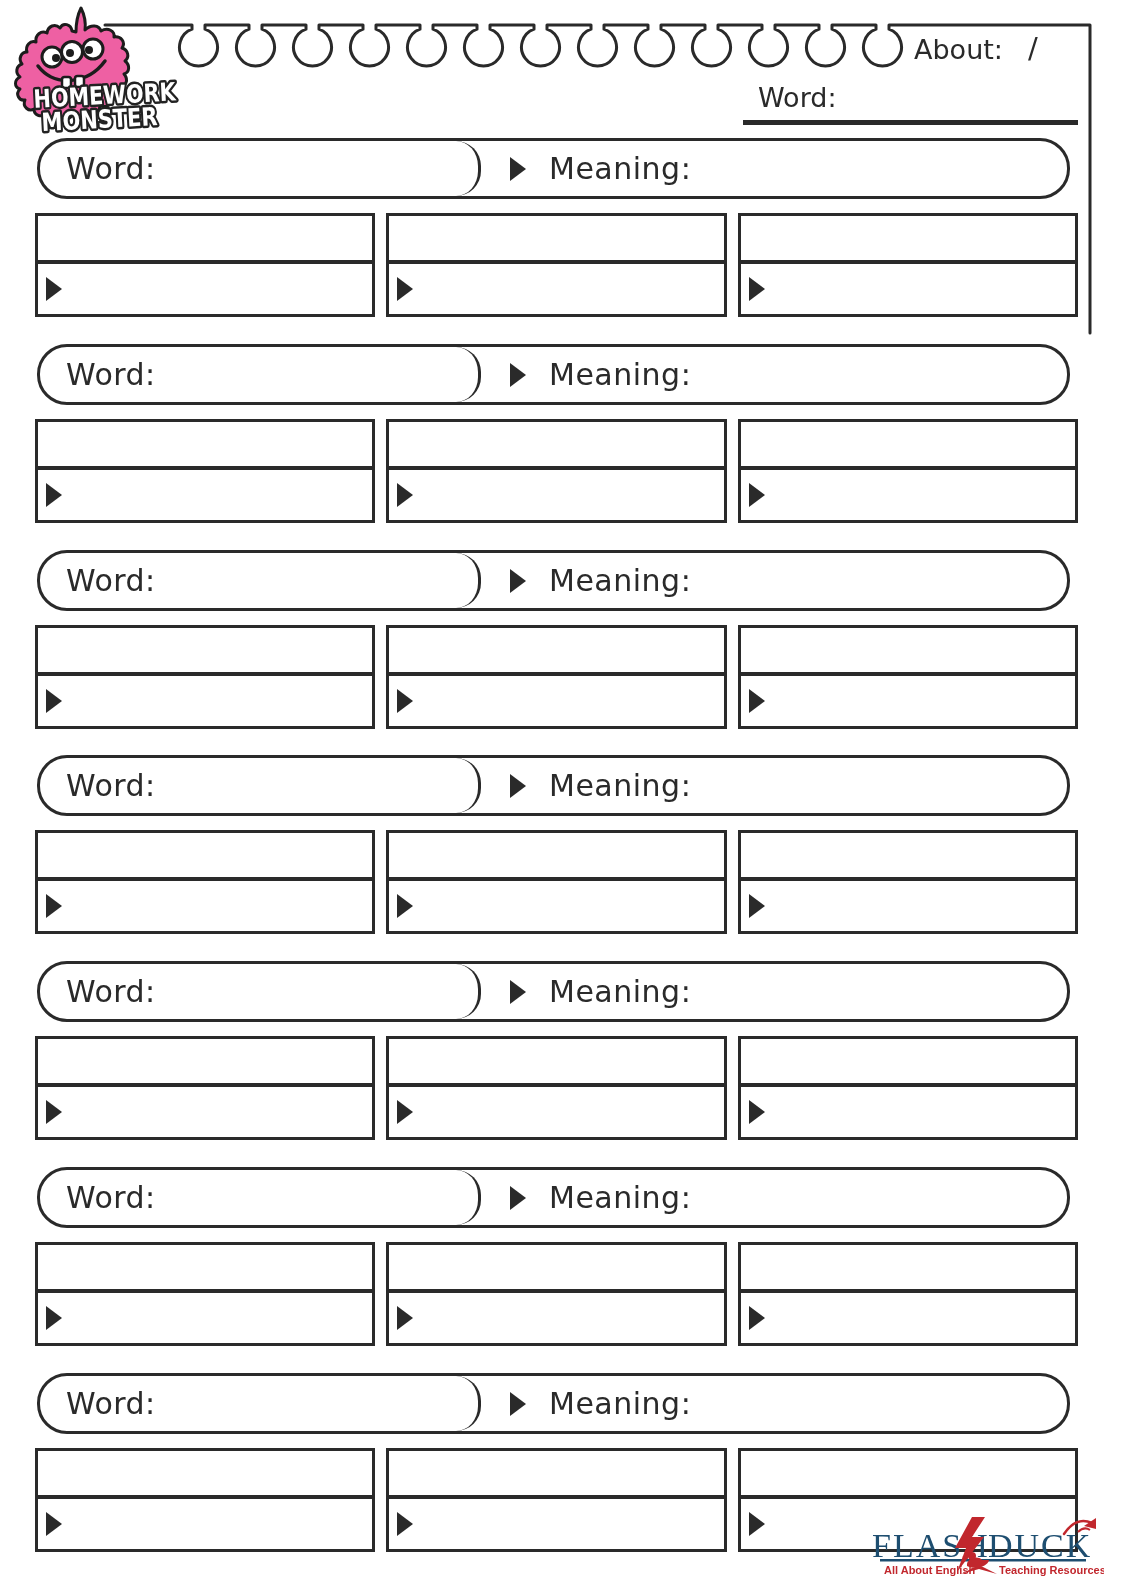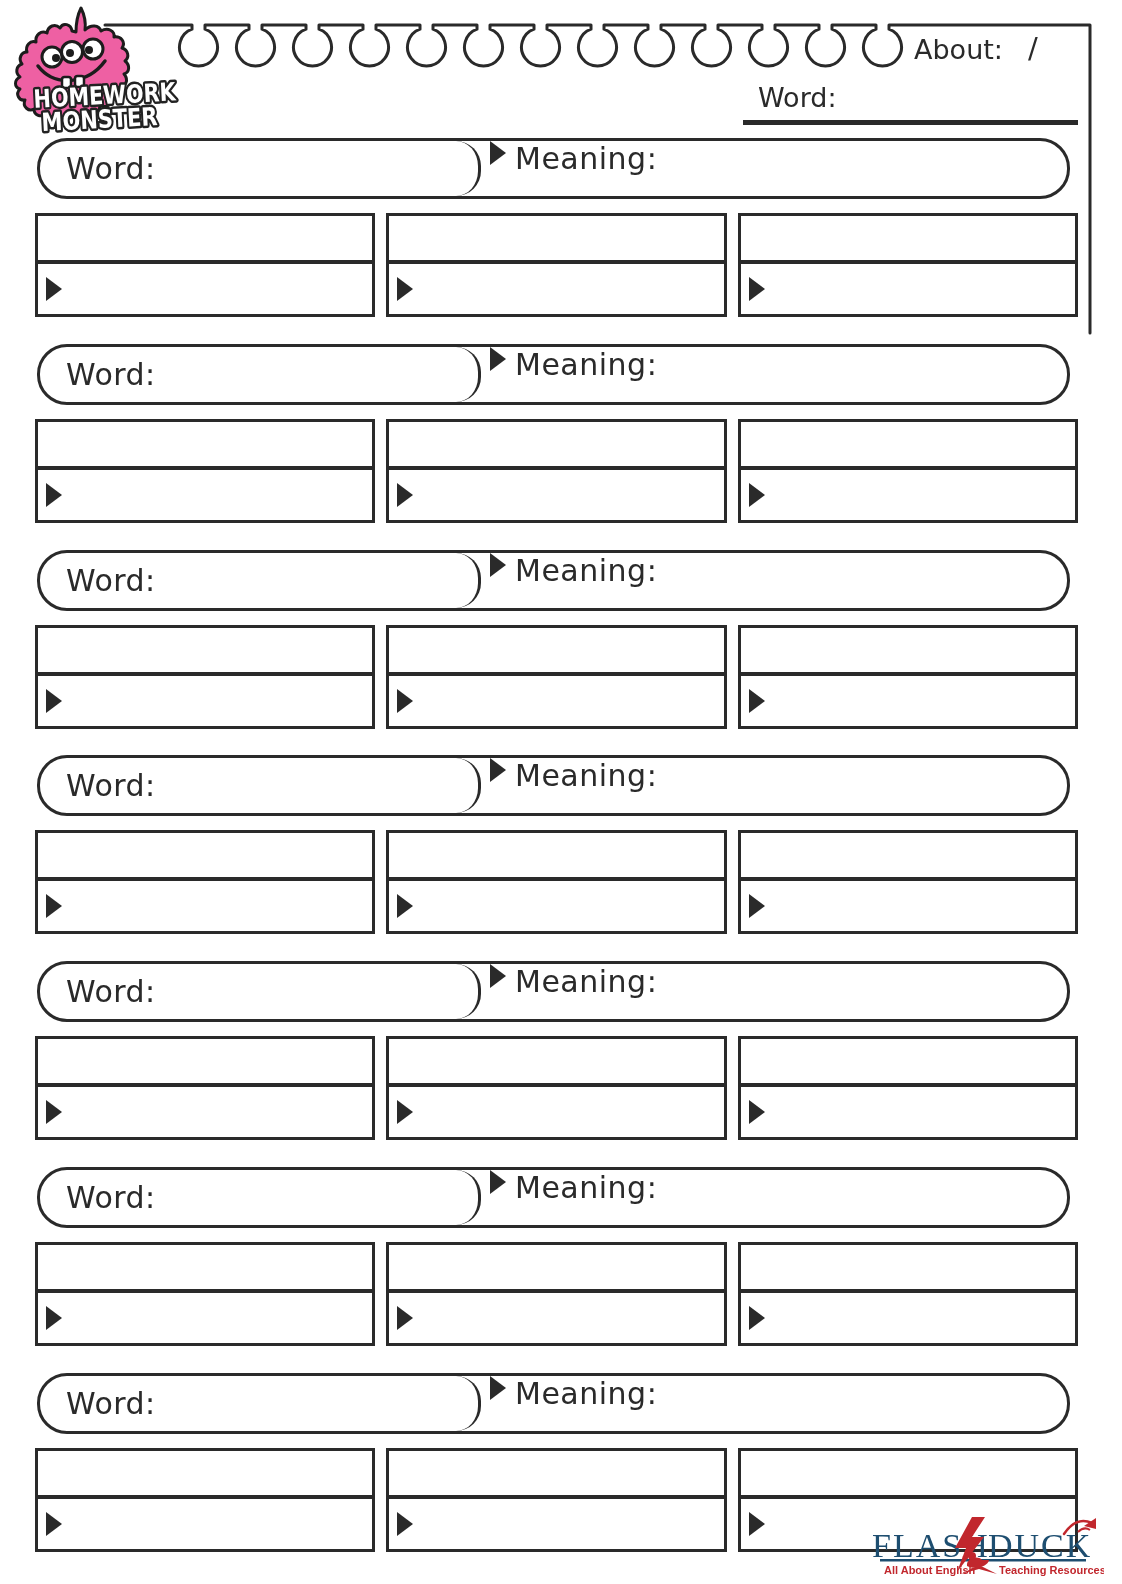--- a/index.html
+++ b/index.html
@@ -23,21 +23,21 @@
   
   .ws-section{position:absolute;left:35px;width:1043px;height:180px;}
   .pill{
     box-sizing:border-box;position:absolute;left:2px;top:0;width:1033px;height:61px;
     border:3px solid #2a2a2a;border-radius:30px;display:flex;background:#fff;
   }
   .pill-word{
     box-sizing:border-box;width:441px;display:flex;align-items:center;
     padding-left:26px;border-right:3px solid #2a2a2a;border-radius:25px;
   }
-  .pill-meaning{flex:1;display:flex;padding-left:9px;gap:9px;}
+  .pill-meaning{flex:1;display:flex;align-items:center;padding-left:9px;gap:23px;margin-left:20px;}
   .lbl{font-size:30px;letter-spacing:.5px;}
   .tri{
     width:0;height:0;flex:0 0 auto;
     border-left:16px solid #2a2a2a;border-top:12px solid transparent;border-bottom:12px solid transparent;
   }
   .box-row{position:absolute;left:0;top:75px;width:1043px;height:104px;display:flex;gap:11px;}
   .pbox{
     box-sizing:border-box;flex:1;border:3px solid #2a2a2a;background:#fff;
     display:flex;flex-direction:column;
   }

